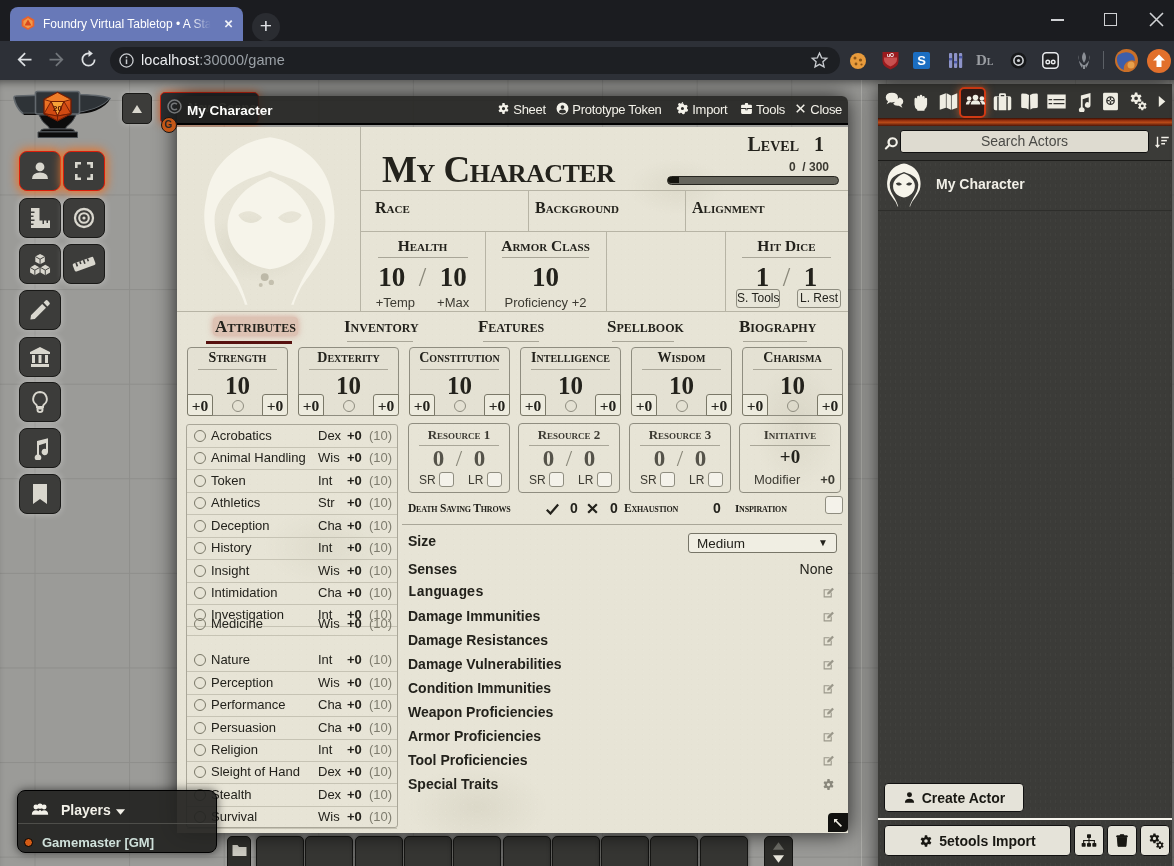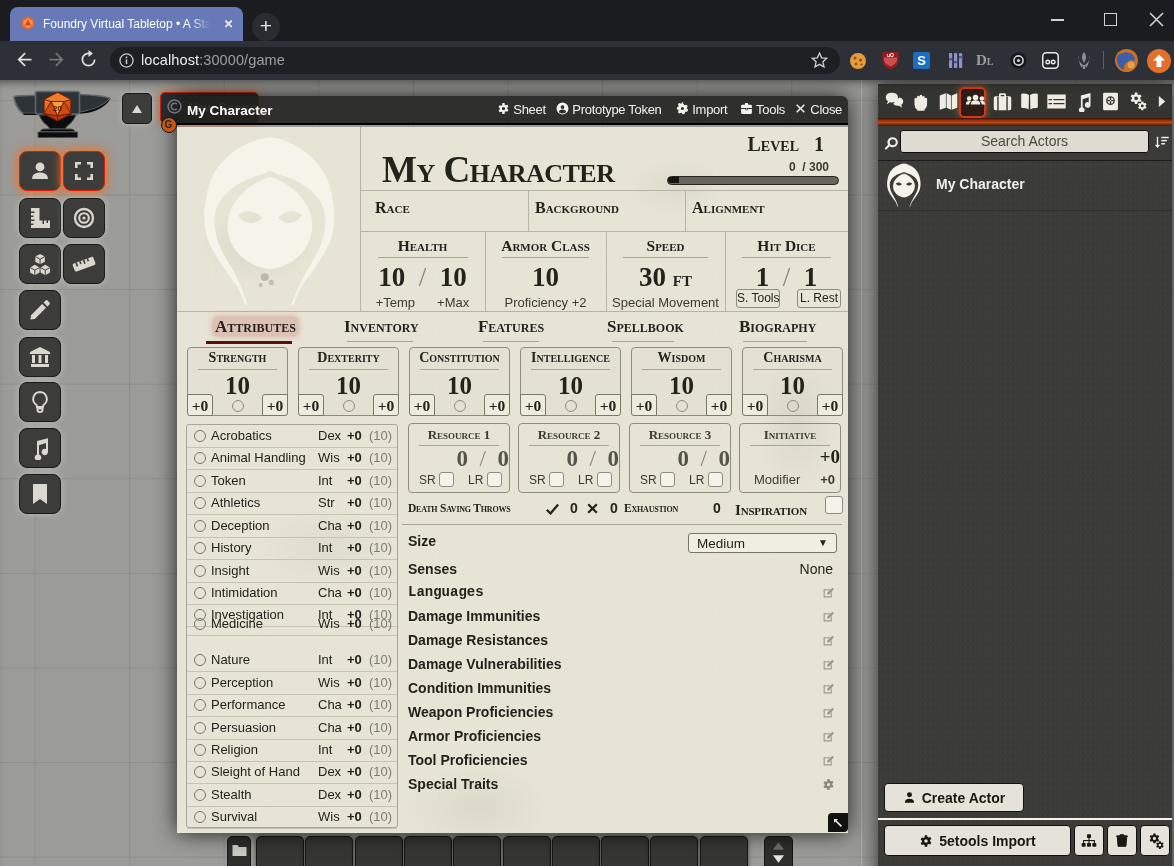--- a/index.html
+++ b/index.html
@@ -108,21 +108,21 @@
   .skrow{position:absolute;left:0;width:210px;height:22px;border-bottom:1px solid #c6c3b4;font-size:13px;color:#23221c;}
   .skrow .rc{position:absolute;left:7px;top:5px;width:10px;height:10px;border:1px solid #7a7868;border-radius:50%;}
   .skrow .sn{position:absolute;left:24px;top:3px;}
   .skrow .sa{position:absolute;left:131px;top:3px;}
   .skrow .sm{position:absolute;left:160px;top:3px;font-weight:bold;}
   .skrow .sp{position:absolute;left:182px;top:3px;color:#7e7c6e;}
   
   .rbox{position:absolute;top:296px;width:100px;height:68px;border:1px solid #8f8d80;border-radius:4px;}
   .rbox .rl{position:absolute;left:0;top:3px;width:100%;text-align:center;font-family:"Liberation Serif",serif;font-variant:small-caps;font-weight:bold;font-size:13px;color:#3c3a32;}
   .rbox .ru{position:absolute;left:10px;right:10px;top:21px;height:1px;background:#a9a698;}
-  .rbox .rv{position:absolute;left:0;top:22px;width:100%;text-align:right;font-family:"Liberation Serif",serif;font-weight:bold;font-size:23px;color:#55534a;}
+  .rbox .rv{position:absolute;left:0;top:22px;width:100%;text-align:center;font-family:"Liberation Serif",serif;font-weight:bold;font-size:23px;color:#55534a;}
   .rbox .rr{position:absolute;left:0;bottom:5px;width:100%;font-size:12px;color:#3c3a32;}
   .ckbox{display:inline-block;width:13px;height:13px;background:#f4f2ea;border:1px solid #8f8d80;border-radius:3px;vertical-align:-3px;}
   
   .trlabel{position:absolute;font-weight:bold;font-size:14px;color:#23221c;}
   .tredit{position:absolute;left:645px;width:13px;height:13px;}
   .tredit svg{width:13px;height:13px;fill:#9a978a;}
   
   #resize{position:absolute;left:651px;top:717px;width:20px;height:19px;background:#11110f;border-radius:4px 0 4px 0;display:flex;align-items:center;justify-content:center;}
 </style>
 </head>
@@ -388,26 +388,20 @@
             <div class="vu"></div>
             <div class="vv">10&nbsp;&nbsp;<span class="slash">/</span>&nbsp;&nbsp;10</div>
             <div class="vs"><span style="margin-right:22px">+Temp</span><span>+Max</span></div>
           </div>
         <div class="vital" style="left:308px;width:121px">
             <div class="vl">Armor Class</div>
             <div class="vu"></div>
             <div class="vv">10</div>
             <div class="vs">Proficiency +2</div>
           </div>
-        <div class="vital" style="left:429px;width:119px">
-            <div class="vl">Speed</div>
-            <div class="vu"></div>
-            <div class="vv">30 <span style="font-size:21px;font-variant:small-caps;">ft</span></div>
-            <div class="vs">Special Movement</div>
-          </div>
         <div class="vital" style="left:548px;width:123px">
             <div class="vl">Hit Dice</div>
             <div class="vu"></div>
             <div class="vv">1&nbsp;&nbsp;<span class="slash">/</span>&nbsp;&nbsp;1</div>
           </div>
         <div class="restbtn" style="left:559px;">S. Tools</div>
         <div class="restbtn" style="left:620px;">L. Rest</div>
 
         <div class="stab" style="left:36px;width:72px;"><span id="atttab">Attributes</span><div class="ul" style="background:#56100e;height:3px;width:86px;bottom:-5px;"></div></div>
         <div class="stab" style="left:167px;width:72px;">Inventory<div class="ul" style="width:66px"></div></div>
@@ -623,21 +617,21 @@
           <svg class="abs" style="left:369px;top:3px" width="13" height="12" viewBox="0 0 16 14">
               <path d="M1,8 L5.5,12.5 L15,1.5" stroke="#23221c" stroke-width="2.8" fill="none"></path>
             </svg>
           <span class="abs" style="left:393px;top:0px;font-weight:bold;font-size:14px;">0</span>
           <svg class="abs" style="left:410px;top:3px" width="11" height="11" viewBox="0 0 14 14">
               <path d="M1.5,1.5 L12.5,12.5 M12.5,1.5 L1.5,12.5" stroke="#23221c" stroke-width="2.8"></path>
             </svg>
           <span class="abs" style="left:433px;top:0px;font-weight:bold;font-size:14px;">0</span>
           <span class="smallcaps" style="position:absolute;left:447px;top:2px;font-size:11.5px;letter-spacing:-0.2px;">Exhaustion</span>
           <span class="abs" style="left:536px;top:0px;font-weight:bold;font-size:14px;">0</span>
-          <span class="smallcaps" style="position:absolute;left:558px;top:2px;font-size:15px;letter-spacing:-0.2px;">Inspiration</span>
+          <span class="smallcaps" style="position:absolute;left:558px;top:2px;font-size:11px;letter-spacing:-0.2px;">Inspiration</span>
           <span class="ckbox" style="position:absolute;left:648px;top:-4px;width:16px;height:16px;"></span>
         </div>
 
         <div class="hline" style="left:225px;top:397px;width:440px;background:#a9a698;"></div>
         <div class="trlabel" style="left:231px;top:406px;">Size</div>
         <div id="sizesel">Medium<span style="position:absolute;right:8px;top:3px;font-size:10px;">▼</span></div>
         <div class="trlabel" style="left:231px;top:434px;">Senses</div>
           <div class="abs" style="left:556px;top:434px;width:100px;text-align:right;font-size:14px;color:#23221c;">None</div>
         <div class="trlabel" style="left:231px;top:457px;font-family:Liberation Mono, monospace;">Languages</div>
           <div class="tredit" style="top:458px"><svg viewBox="0 0 24 24">
@@ -702,20 +696,35 @@
       <div id="hbpage">
         <svg class="abs" style="left:7px;top:4px" width="13" height="10" viewBox="0 0 14 10">
             <polygon points="7,1 13,9 1,9" fill="#6e6e68"></polygon>
           </svg>
         <svg class="abs" style="left:7px;top:17px" width="13" height="10" viewBox="0 0 14 10">
             <polygon points="1,1 13,1 7,9" fill="#e8e6dc"></polygon>
           </svg>
       </div>
     </div>
 
+    <div class="abs" id="players">
+      <svg class="abs" style="left:13px;top:12px" width="18" height="13" viewBox="0 0 22 15">
+          <circle cx="6" cy="4.5" r="3" fill="#f2f0e8"></circle>
+          <circle cx="16" cy="4.5" r="3" fill="#f2f0e8"></circle>
+          <circle cx="11" cy="3.5" r="3.2" fill="#f2f0e8"></circle>
+          <path d="M1,14 q0,-5.5 5,-5.5 q2,0 3,1 q1,-1.5 2,-1.5 q1,0 2,1.5 q1,-1 3,-1 q5,0 5,5.5 Z" fill="#f2f0e8"></path>
+        </svg>
+      <div class="hd">Players</div>
+      <svg class="abs" style="left:97px;top:17px" width="11" height="8" viewBox="0 0 12 8">
+          <polygon points="1,1 11,1 6,7" fill="#f2f0e8"></polygon>
+        </svg>
+      <div class="sep"></div>
+      <div class="dot"></div>
+      <div class="pn">Gamemaster [GM]</div>
+    </div>
 
     <div class="abs" id="sidebar">
       <div id="sbtabs">
         <div id="sbactive"></div>
         <div class="sbtab" style="left:3px">
             <svg viewBox="0 0 24 24">
               <path d="M9,2 q7,0 7,5.5 q0,5.5 -7,5.5 q-1,0 -2,-0.2 L3,15 l1.6,-3.2 Q2,10 2,7.5 Q2,2 9,2 Z M17.5,7.5 q4.5,1 4.5,4.7 q0,2.3 -2.4,3.8 L21,19 l-4,-2.2 q-5,0.5 -6.5,-2.3"></path>
             </svg>
           </div>
         <div class="sbtab" style="left:30px">

